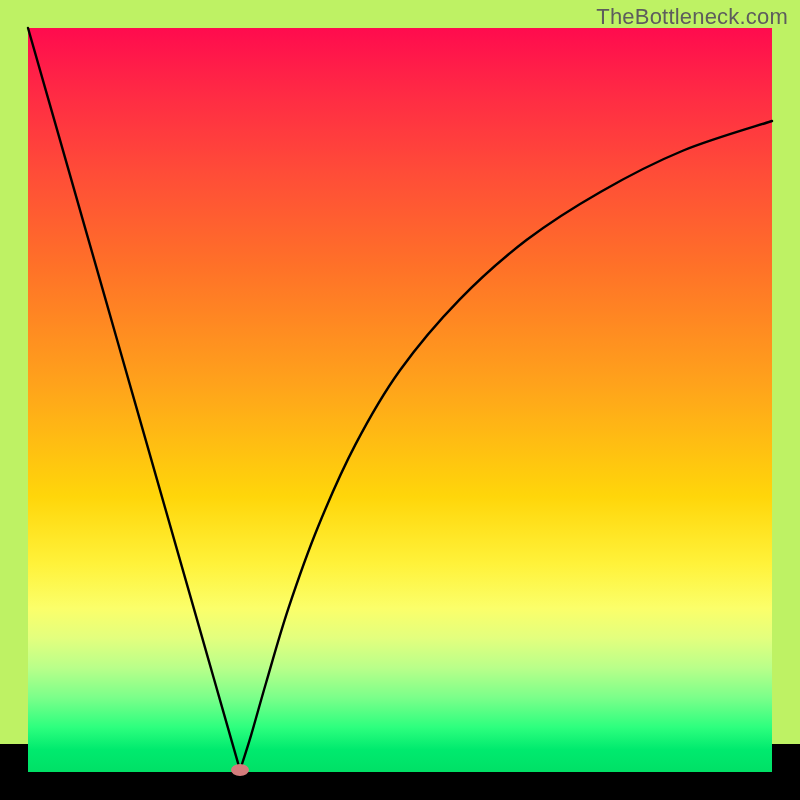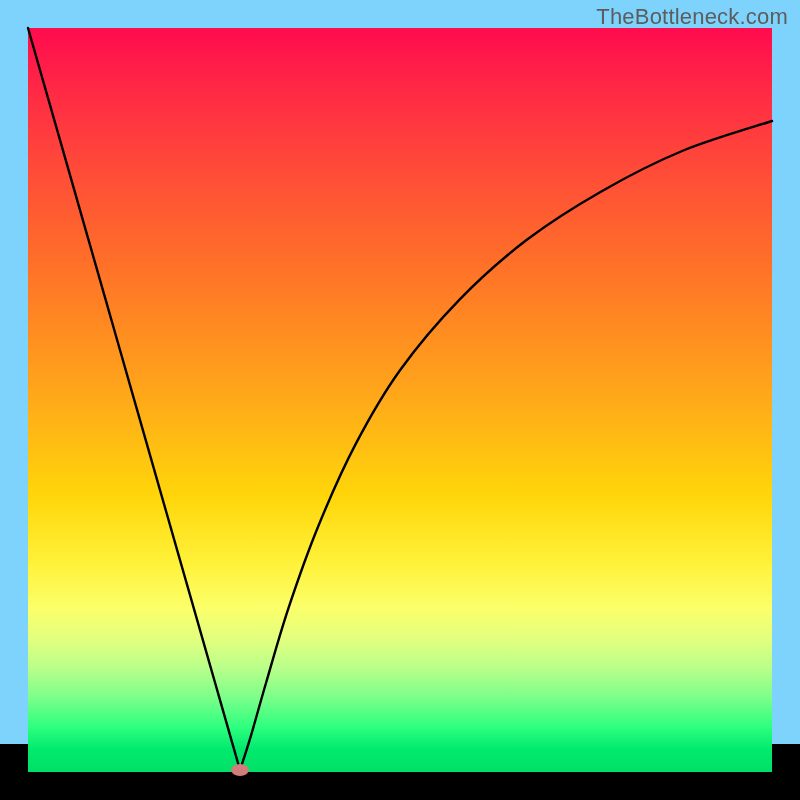--- a/index.html
+++ b/index.html
@@ -8,21 +8,21 @@
     width: 800px;
     height: 800px;
     overflow: hidden;
     background: #000;
     font-family: Arial, Helvetica, sans-serif;
   }
   .frame {
     position: relative;
     width: 800px;
     height: 744px;
-    background: #7dd3fc;
+    background: #bef264;
   }
   .plot {
     position: absolute;
     left: 28px;
     top: 28px;
     width: 744px;
     height: 744px;
     
     background: linear-gradient(to bottom,
       #ff0b4e 0%,

